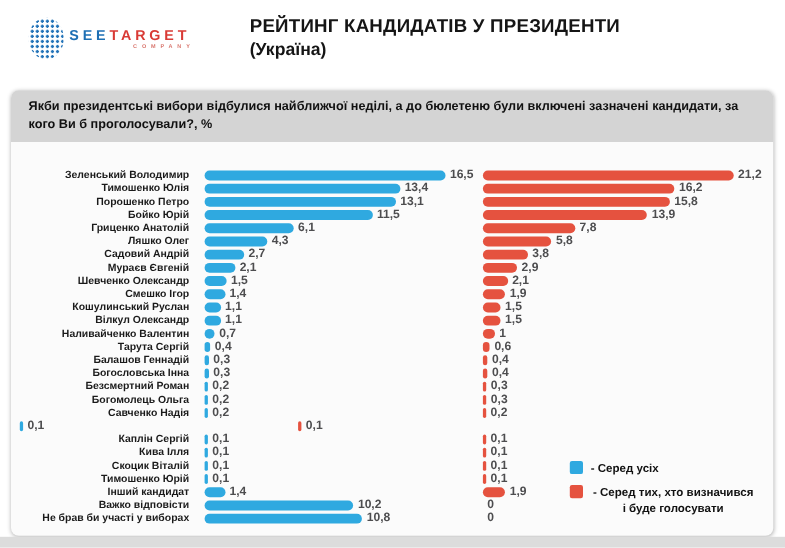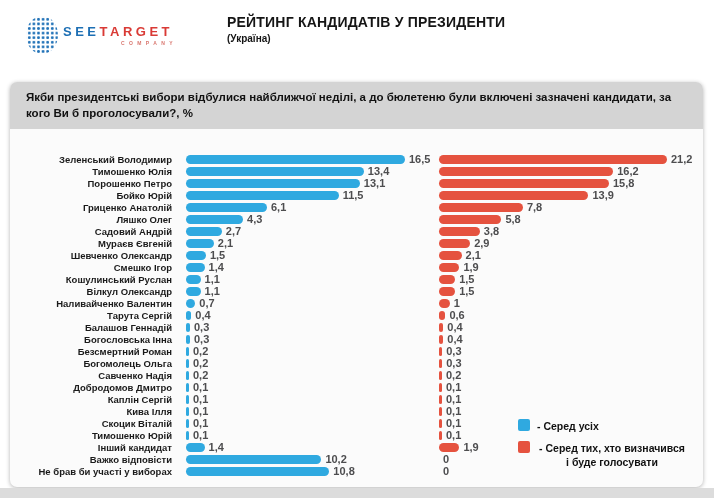--- a/index.html
+++ b/index.html
@@ -17,22 +17,22 @@
     background-image:radial-gradient(circle,#2273b8 1.2px, rgba(0,0,0,0) 1.5px);
     background-size:4.6px 4.6px;background-position:1px 1px;
     flex:0 0 auto;
   }
   .logotext{margin-left:5px;line-height:1;}
   .logoline{font-weight:700;font-size:13px;letter-spacing:3.5px;white-space:nowrap;}
   .logo-see{color:#1d6fb4;}
   .logo-target{color:#d93a35;}
   .logo-company{font-size:5px;letter-spacing:4.4px;color:#d9776f;margin-top:3px;margin-left:58px;font-weight:700;}
   .titleblock{margin-left:14px;padding-top:2px;}
-  .title{font-size:14px;font-weight:700;color:#151515;letter-spacing:.2px;}
-  .subtitle{font-size:10px;font-weight:700;color:#151515;margin-top:3px;}
+  .title{font-size:17px;font-weight:700;color:#151515;letter-spacing:.2px;}
+  .subtitle{font-size:16px;font-weight:700;color:#151515;margin-top:3px;}
   
   .card{
     position:absolute;left:10px;right:11px;top:82px;bottom:11px;
     background:#fbfbfb;border-radius:7px;
     box-shadow:0 1px 4px rgba(0,0,0,.3);
   }
   .question{
     background:#d4d4d4;border-radius:7px 7px 0 0;
     padding:7px 16px 8px 16px;
     font-size:11.5px;font-weight:700;color:#111;line-height:1.4;
@@ -282,21 +282,20 @@
           <div class="zone zone-blue">
             <div class="bar" style="background: rgb(47, 169, 224); width: 3px;"></div>
             <span class="val">0,2</span>
           </div>
           <div class="zone zone-red">
             <div class="bar" style="background: rgb(229, 82, 63); width: 3px;"></div>
             <span class="val">0,2</span>
           </div>
         </div>
         <div class="row">
-          <div class="cat">Добродомов Дмитро</div>
           <div class="zone zone-blue">
             <div class="bar" style="background: rgb(47, 169, 224); width: 3px;"></div>
             <span class="val">0,1</span>
           </div>
           <div class="zone zone-red">
             <div class="bar" style="background: rgb(229, 82, 63); width: 3px;"></div>
             <span class="val">0,1</span>
           </div>
         </div>
         <div class="row">

